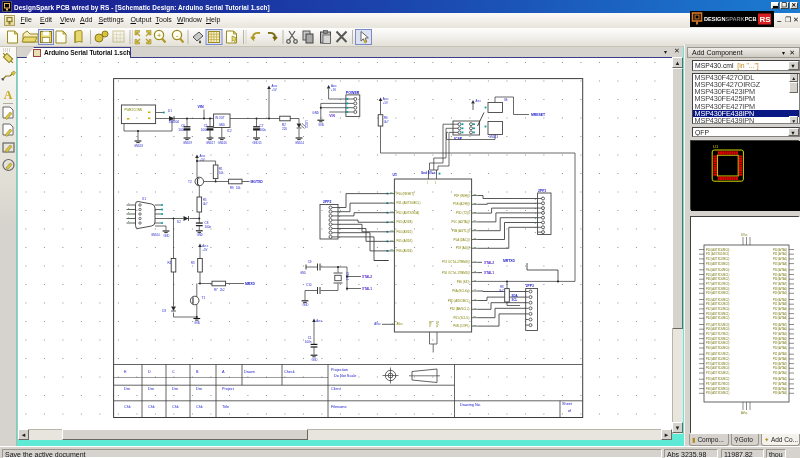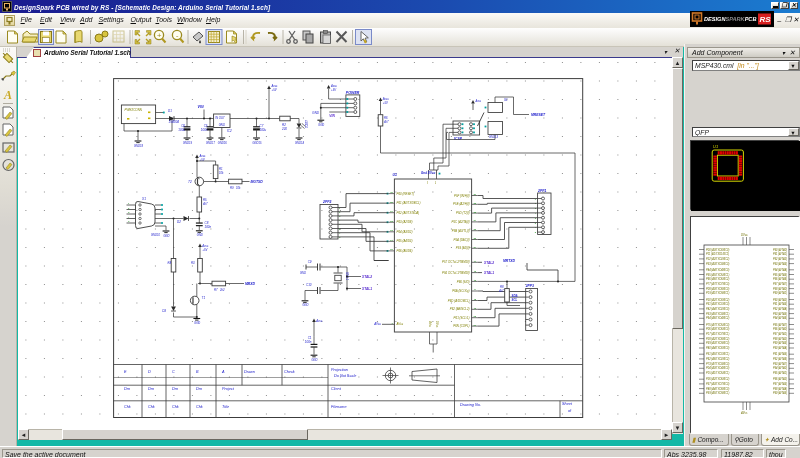--- a/index.html
+++ b/index.html
@@ -1,15 +1,15 @@
 <!DOCTYPE html>
 <html><head><meta charset="utf-8"><style>
 * { margin:0; padding:0; box-sizing:border-box; }
 html,body { width:800px; height:458px; overflow:hidden; font-family:"Liberation Sans", sans-serif; }
-#app { position:relative; width:800px; height:458px; background:#14b8a6;font-style:italic; }
+#app { position:relative; width:800px; height:458px; background:#5eead4; }
 .abs { position:absolute; }
 #titlebar { left:0; top:0; width:800px; height:13px; background:linear-gradient(90deg,#1a1a8e 0%,#1b4bb0 55%,#1b7cd0 100%); color:#fff; font-size:6.4px; font-weight:bold; line-height:13px; letter-spacing:0.1px; }
 #titlebar .txt { position:absolute; left:14px; top:0.5px; white-space:nowrap; }
 .tbtn { position:absolute; top:1.5px; width:8.6px; height:7.5px; background:linear-gradient(#fdfdfa,#d2cfc8); border:1px solid #fff; border-right-color:#404040; border-bottom-color:#404040; color:#000; font-size:6px; line-height:5px; text-align:center; font-weight:bold; }
 #menubar { left:0; top:13px; width:800px; height:15px; background:linear-gradient(#fbfaf7,#e8e5dc); font-size:7px; color:#111; }
 #menubar span.mi { position:absolute; top:3px; }
 #menubar u { text-decoration:underline; }
 #logo { position:absolute; left:690px; top:-2px; width:84px; height:16px; background:#000; }
 #toolbar { left:0; top:28px; width:800px; height:19px; background:linear-gradient(#fefefe,#e4e1d8); border-bottom:1px solid #c8c4b8; }
 #lefttool { left:0; top:47px; width:17px; height:399px; background:linear-gradient(180deg,#fbfaf7,#e0ddd4 35%,#d6d3ce 45%); border-right:1px solid #b8b4a8; }
@@ -739,20 +739,34 @@
     <div class="sbtn" style="left:0px;top:-1px">◄</div>
     <div style="position:absolute;left:44px;top:-1px;width:246px;height:11px;background:#d6d3ce;border:1px solid #fff;border-right-color:#6a675f;border-bottom-color:#6a675f"></div>
     <div class="sbtn" style="left:643px;top:-1px">►</div>
   </div>
   <div id="panel" class="abs">
     <div id="phead">Add Component
       <span style="position:absolute;right:14px;top:0px;font-size:6px">▾</span>
       <span style="position:absolute;right:4px;top:0px;font-size:7px">✕</span>
     </div>
     <div class="combo" style="top:16.4px">MSP430.cml&nbsp;&nbsp;<span style="color:#c08818">[in "..."]</span><div class="drop">▼</div></div>
+    <div id="plist">
+      <div>MSP430F427OIDL</div>
+      <div>MSP430F427OIRGZ</div>
+      <div>MSP430FE423IPM</div>
+      <div>MSP430FE425IPM</div>
+      <div>MSP430FE427IPM</div>
+      <div class="sel">MSP430FE438IPN</div>
+      <div>MSP430FE439IPN</div>
+      <div id="plsb">
+        <div class="sbtn" style="left:-1px;top:-1px;width:9px;height:9px;line-height:8px;font-size:5px">▲</div>
+        <div style="position:absolute;left:-1px;top:8px;width:9px;height:11px;background:#d6d3ce;border:1px solid #fff;border-right-color:#6a675f;border-bottom-color:#6a675f"></div>
+        <div class="sbtn" style="left:-1px;top:42px;width:9px;height:9px;line-height:8px;font-size:5px">▼</div>
+      </div>
+    </div>
     <div class="combo" style="top:82.5px">QFP<div class="drop">▼</div></div>
     <div id="fpbox"><svg width="109" height="70">
           <rect x="0" y="0" width="109" height="70" fill="#000"></rect>
           <rect x="21.2" y="9" width="31.2" height="31.200000000000003" rx="2" fill="none" stroke="#d8d800" stroke-width="1"></rect>
           <rect x="26.4" y="14.2" width="20.799999999999997" height="20.800000000000004" fill="none" stroke="#d8d800" stroke-width="1"></rect>
           <rect x="26.7" y="10.2" width="2" height="3.4" fill="#e00000"></rect>
           <rect x="26.7" y="35.6" width="2" height="3.4" fill="#e00000"></rect>
           <rect x="22.4" y="14.5" width="3.4" height="2" fill="#e00000"></rect>
           <rect x="47.8" y="14.5" width="3.4" height="2" fill="#e00000"></rect>
           <rect x="28.974999999999998" y="10.2" width="2" height="3.4" fill="#e00000"></rect>

